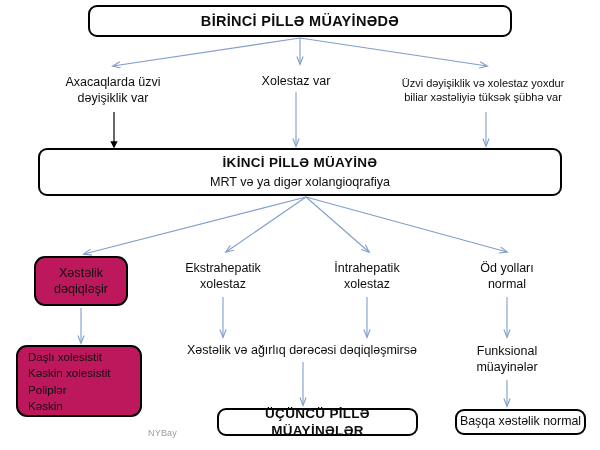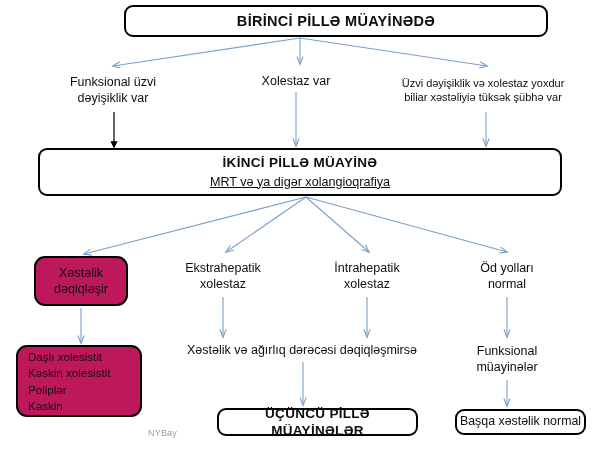--- a/index.html
+++ b/index.html
@@ -52,27 +52,25 @@
   .plain {
     background: transparent;
     border: none;
   }
   .title-bold {
     font-weight: bold;
     letter-spacing: .3px;
   }
   .sub-line {
     font-weight: normal;
-    text-decoration: underline;
   }
   
   #stage1 {
     left: 88px; top: 5px; width: 424px; height: 32px;
     font-size: 14.5px;
-    margin-left: 36px;
   }
   #label-ducts {
     left: 28px; top: 72px; width: 170px; height: 36px;
     font-size: 12.5px;
   }
   #label-cholestasis {
     left: 226px; top: 72px; width: 140px; height: 18px;
     font-size: 12.5px;
   }
   #label-nochange {
@@ -173,21 +171,21 @@
     <line x1="507" y1="297" x2="507" y2="337" stroke="#7d9fc9" stroke-width="1.1" fill="none" marker-end="url(#ahb)"></line>
     <line x1="303" y1="362" x2="303" y2="405" stroke="#7d9fc9" stroke-width="1.1" fill="none" marker-end="url(#ahb)"></line>
     <line x1="507" y1="380" x2="507" y2="406" stroke="#7d9fc9" stroke-width="1.1" fill="none" marker-end="url(#ahb)"></line>
   </svg>
 
   <div class="node box-strong" id="stage1">
     <span class="title-bold">BİRİNCİ PİLLƏ MÜAYİNƏDƏ</span>
   </div>
 
   <div class="node plain" id="label-ducts">
-    <span class="lines">Funksional üzvi
+    <span class="lines">Axacaqlarda üzvi
 dəyişiklik var</span>
   </div>
 
   <div class="node plain" id="label-cholestasis">
     <span class="lines">Xolestaz var</span>
   </div>
 
   <div class="node plain" id="label-nochange">
     <span class="lines">Üzvi dəyişiklik  və xolestaz yoxdur
 biliar xəstəliyiə tüksək şübhə var</span>

